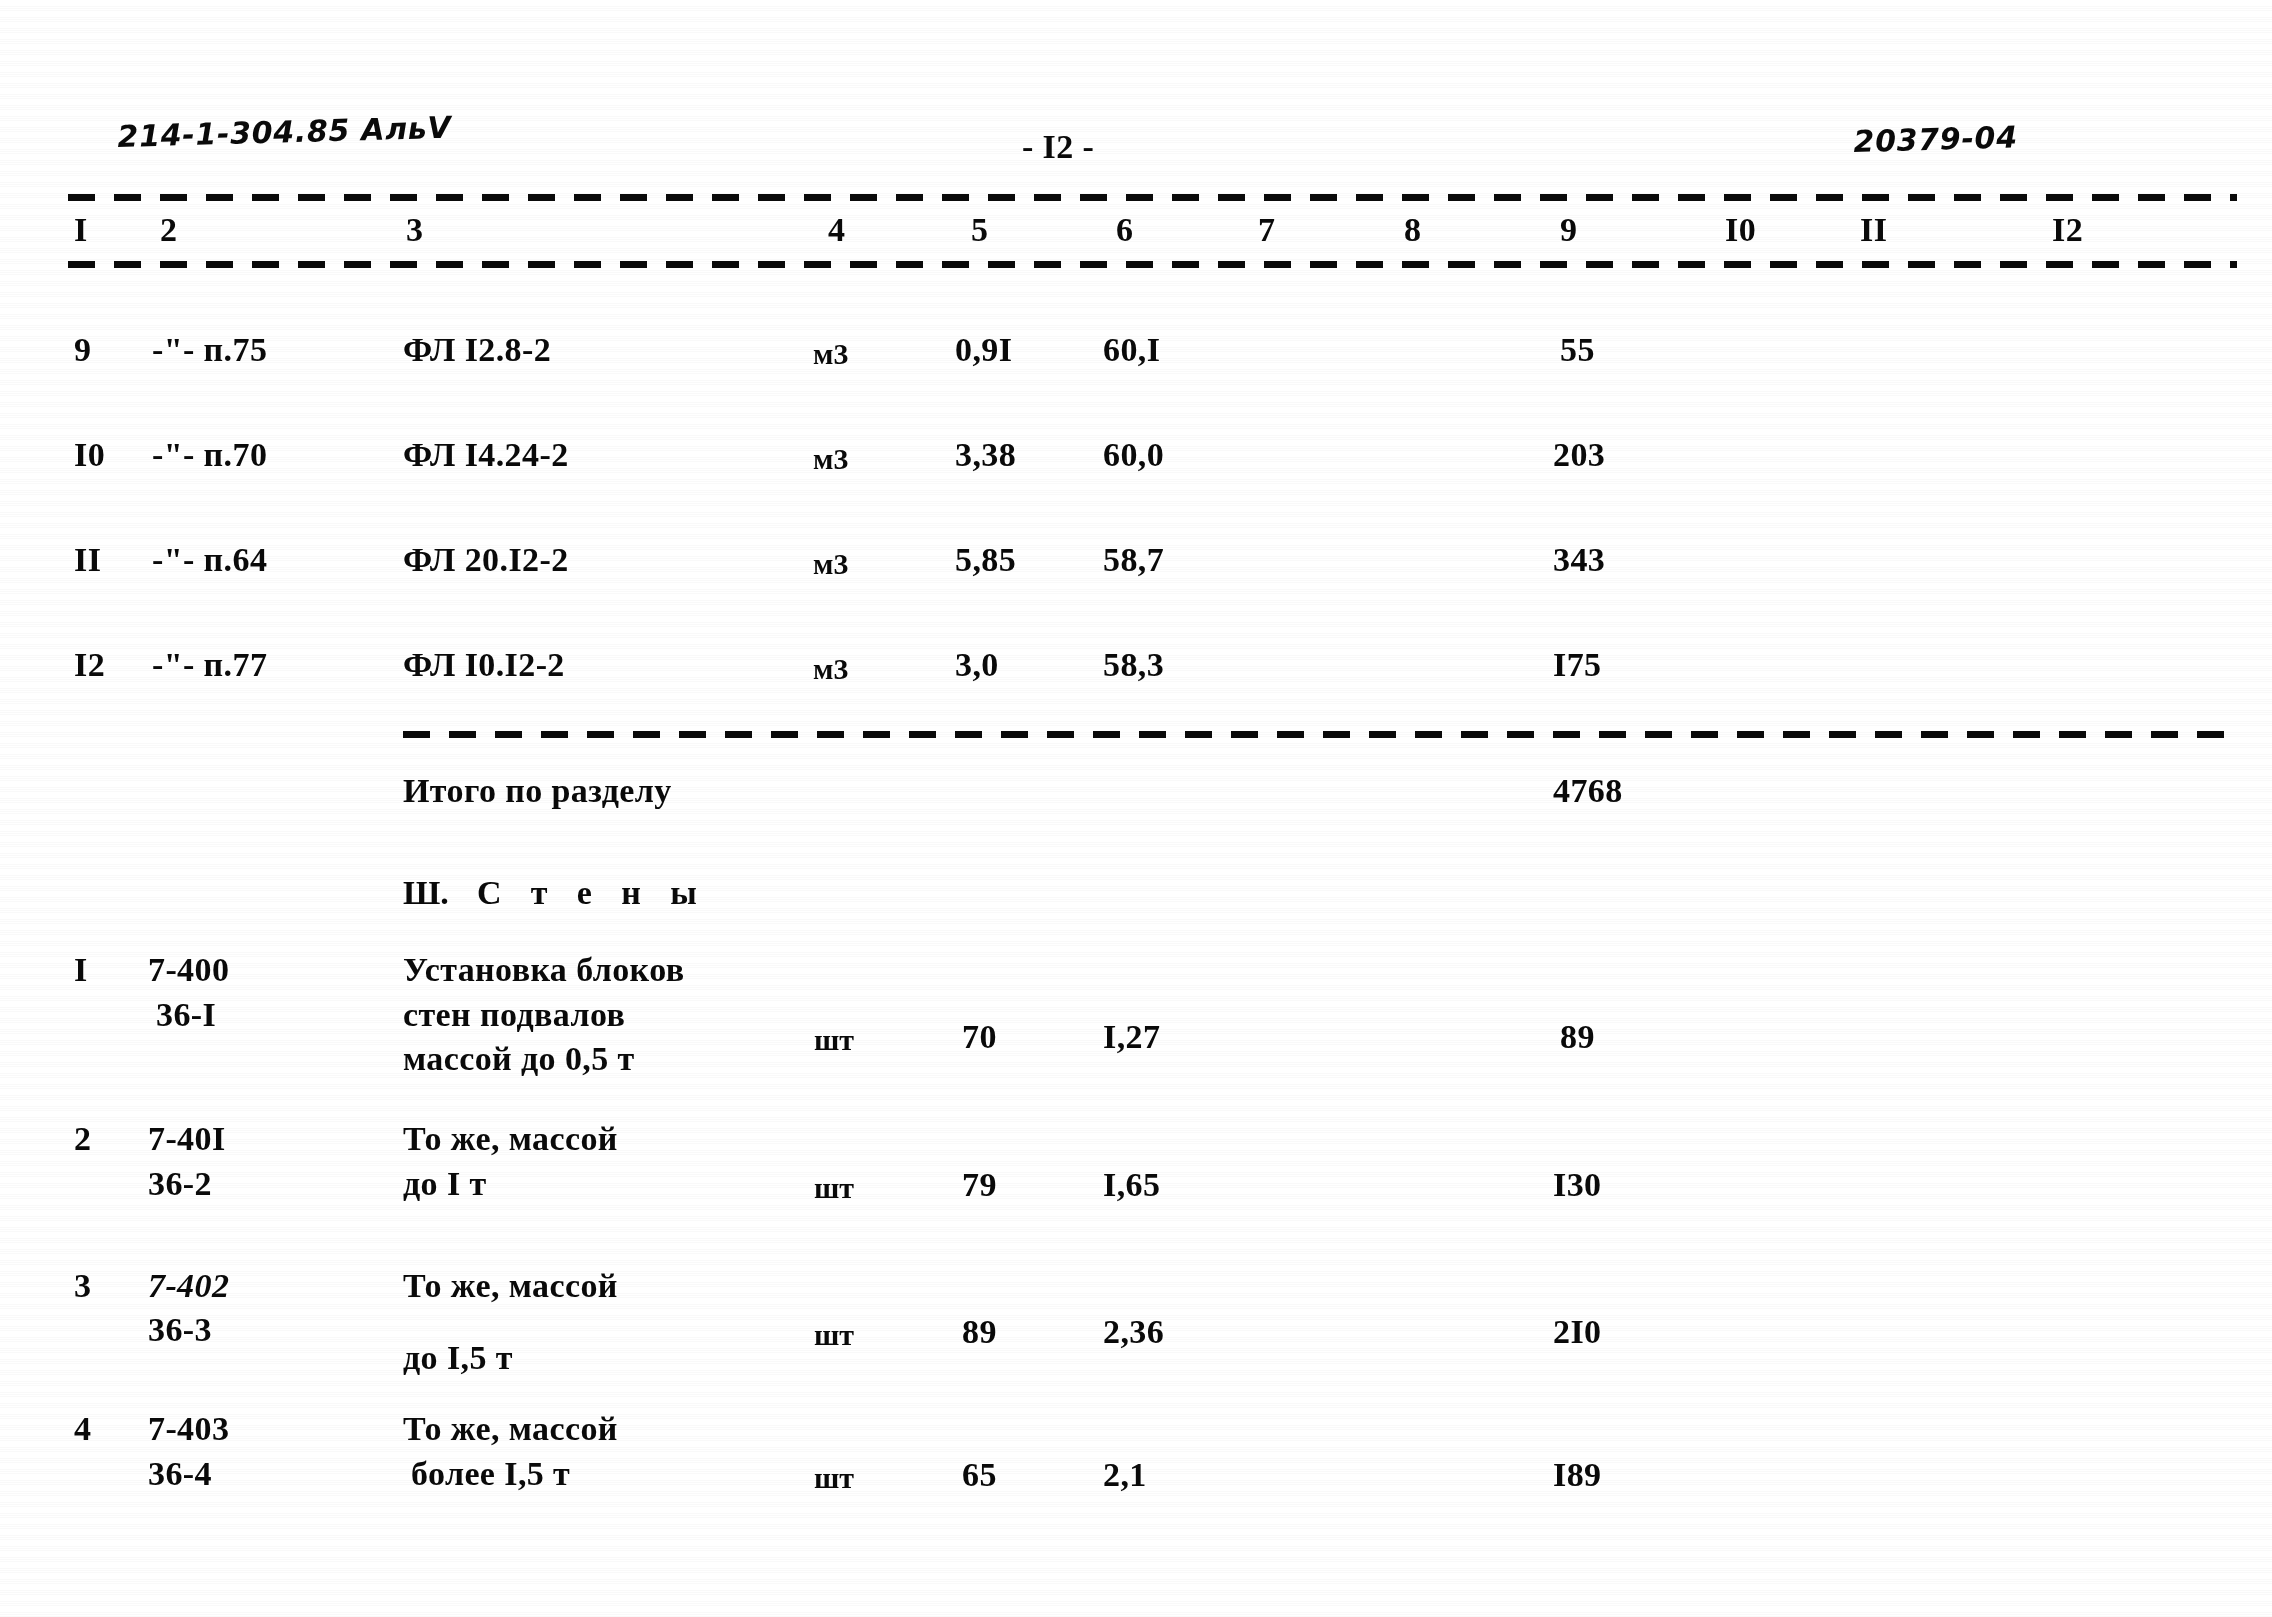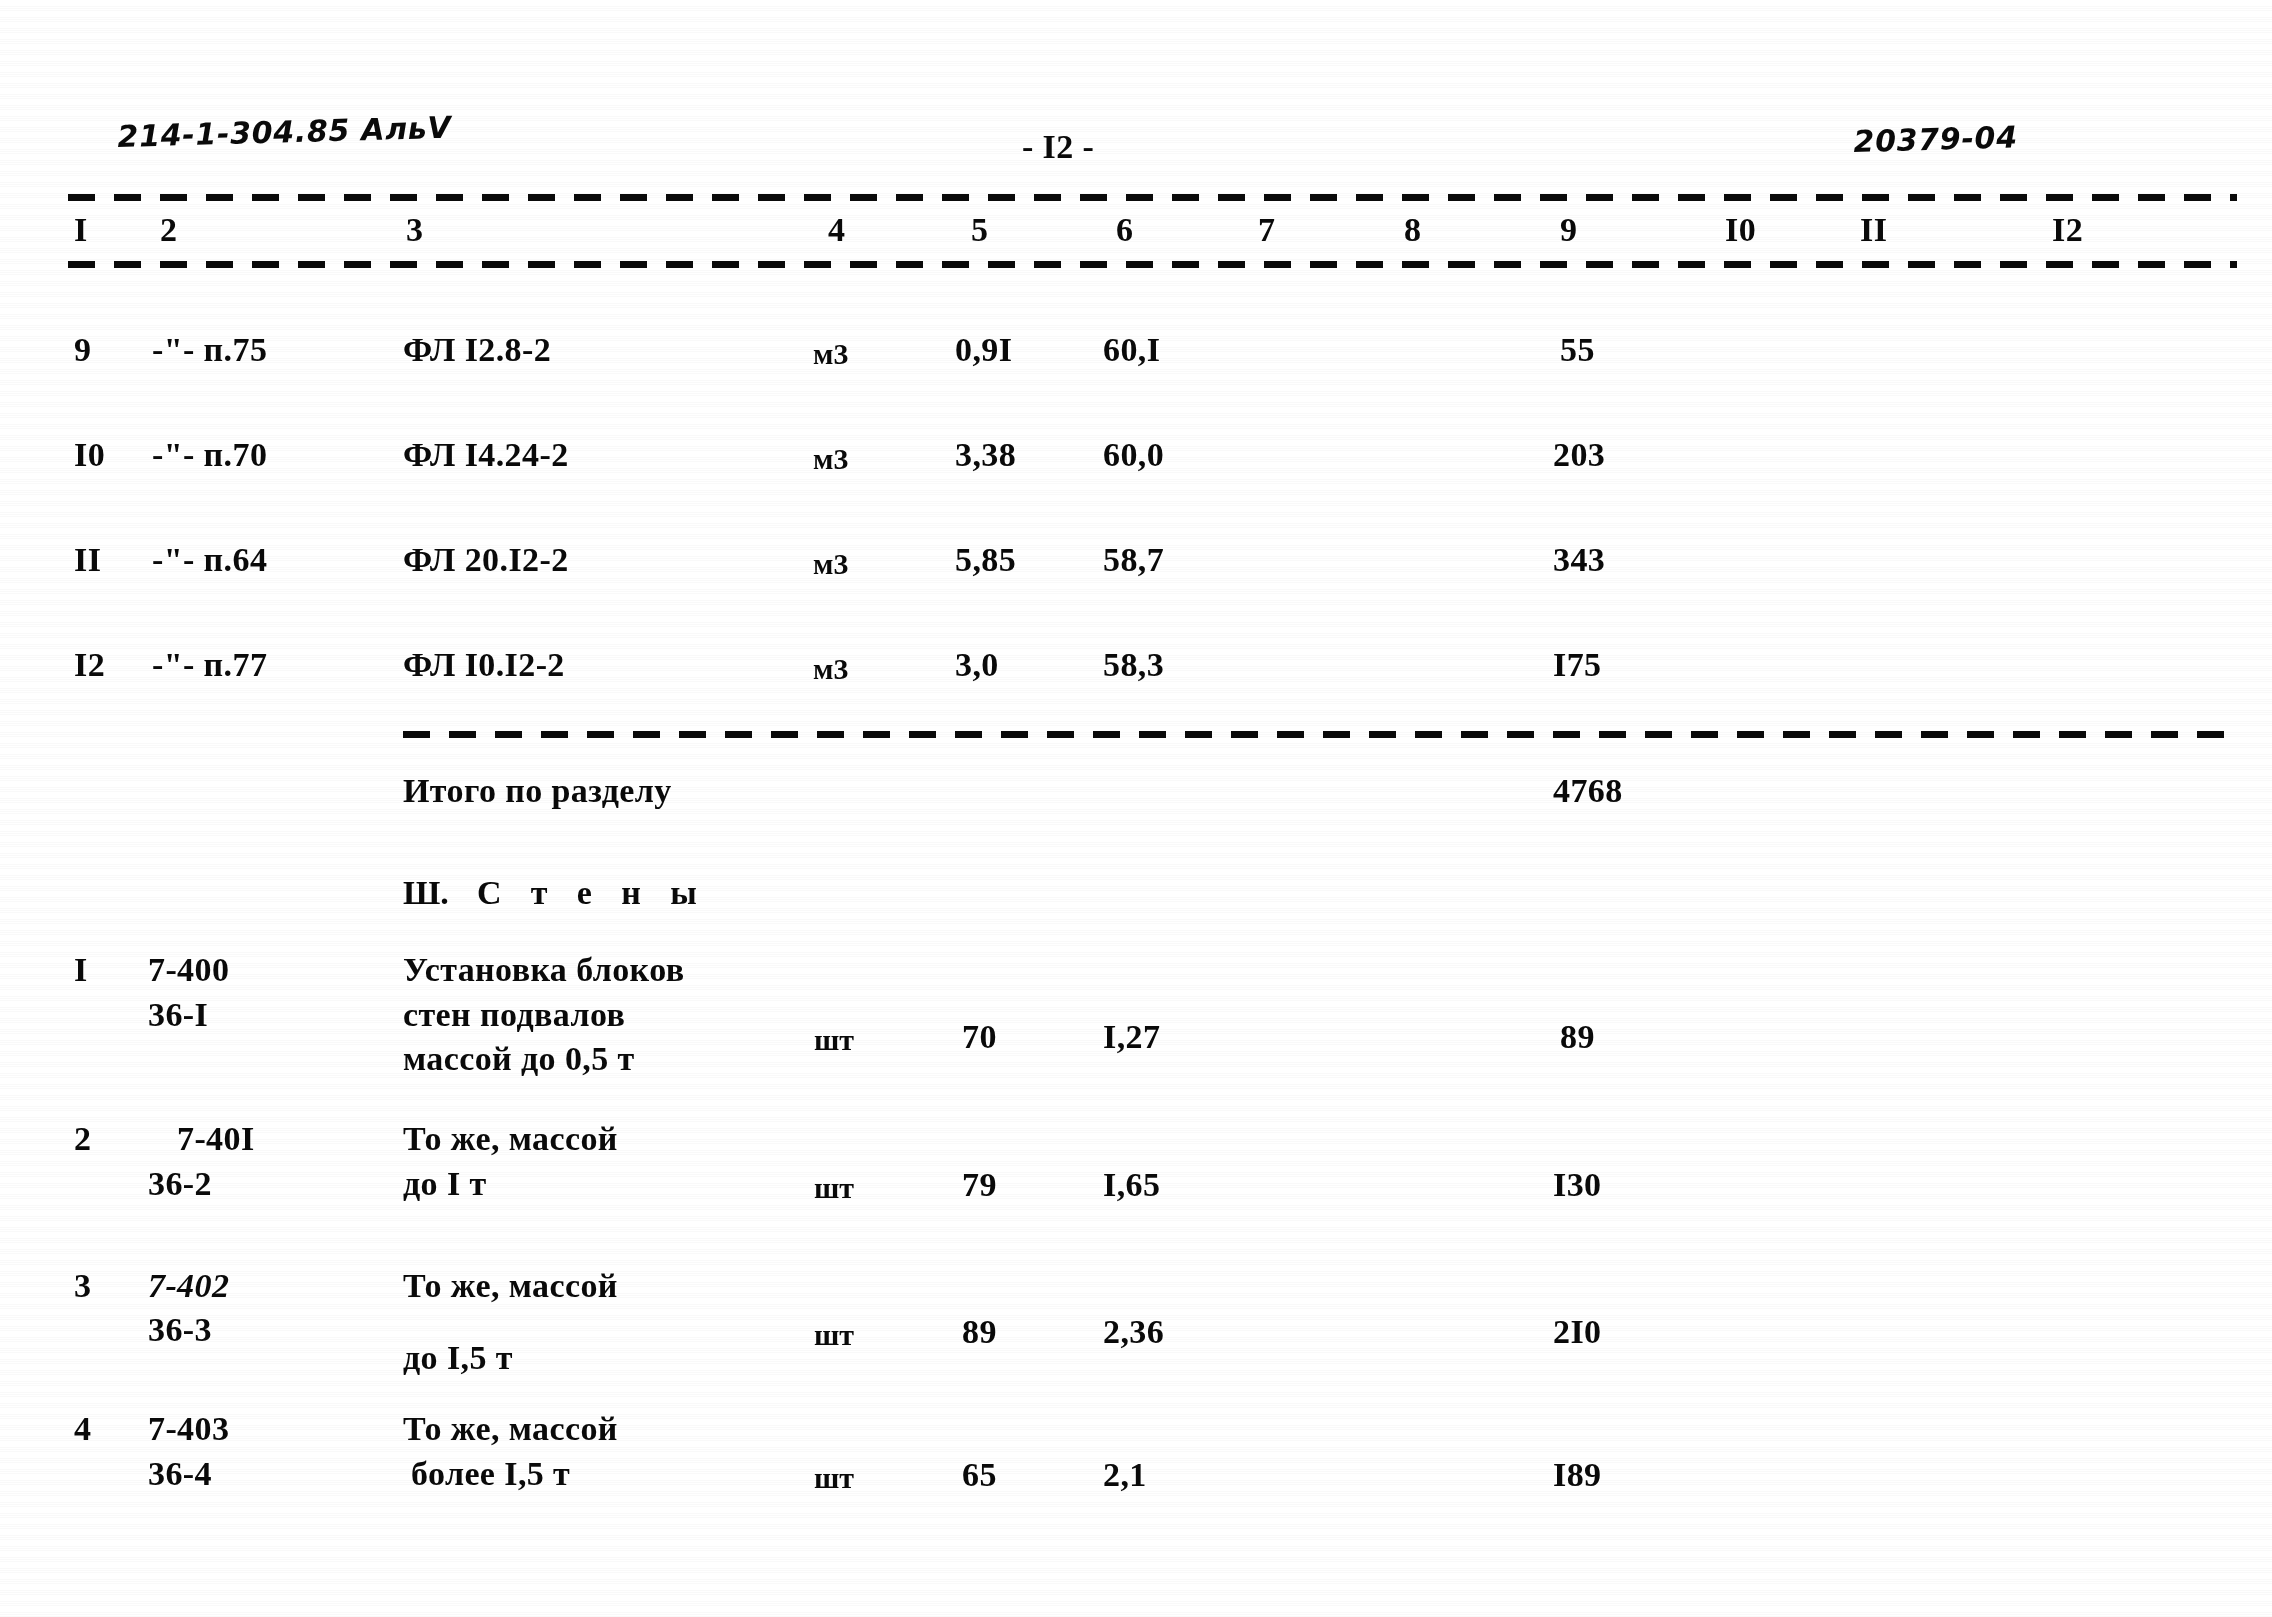--- a/index.html
+++ b/index.html
@@ -177,38 +177,38 @@
   </div>
 
   <div>
     <div class="abs section-head" style="left:403px; top:876px;">Ш.</div>
     <div class="abs section-head spaced" style="left:477px; top:876px;">С т е н ы</div>
   </div>
 
   <div>
     <div class="abs tw" style="left:74px;  top:953px;">I</div>
     <div class="abs tw" style="left:148px;  top:953px;">7-400</div>
-    <div class="abs tw" style="left:148px;  top:998px;">36-I</div>
+    <div class="abs tw" style="left:156px;  top:998px;">36-I</div>
     <div class="abs tw" style="left:403px;  top:953px;">Установка блоков</div>
     <div class="abs tw" style="left:403px;  top:998px;">стен подвалов</div>
     <div class="abs tw" style="left:403px;  top:1042px;">массой до 0,5 т</div>
     <div class="abs unit" style="left:814px; top:1025px;">шт</div>
     <div class="abs tw" style="left:962px; top:1020px;">70</div>
     <div class="abs tw" style="left:1103px; top:1020px;">I,27</div>
     <div class="abs tw" style="left:1258px; top:1020px;"></div>
     <div class="abs tw" style="left:1404px; top:1020px;"></div>
     <div class="abs tw" style="left:1560px; top:1020px;">89</div>
     <div class="abs tw" style="left:1725px; top:1020px;"></div>
     <div class="abs tw" style="left:1860px; top:1020px;"></div>
     <div class="abs tw" style="left:2052px; top:1020px;"></div>
   </div>
 
   <div>
     <div class="abs tw" style="left:74px;  top:1122px;">2</div>
-    <div class="abs tw" style="left:148px;  top:1122px;margin-left:29px;">7-40I</div>
+    <div class="abs tw" style="left:148px;  top:1122px;">7-40I</div>
     <div class="abs tw" style="left:148px;  top:1167px;">36-2</div>
     <div class="abs tw" style="left:403px;  top:1122px;">То же, массой</div>
     <div class="abs tw" style="left:403px;  top:1167px;">до I т</div>
     <div class="abs unit" style="left:814px; top:1173px;">шт</div>
     <div class="abs tw" style="left:962px; top:1168px;">79</div>
     <div class="abs tw" style="left:1103px; top:1168px;">I,65</div>
     <div class="abs tw" style="left:1258px; top:1168px;"></div>
     <div class="abs tw" style="left:1404px; top:1168px;"></div>
     <div class="abs tw" style="left:1553px; top:1168px;">I30</div>
     <div class="abs tw" style="left:1725px; top:1168px;"></div>

